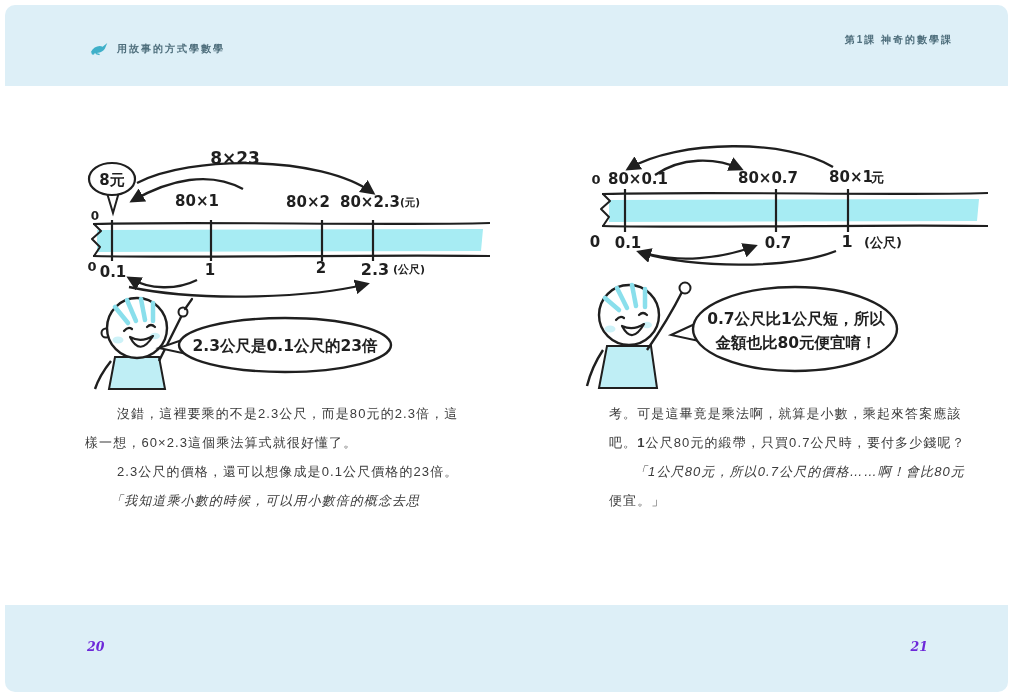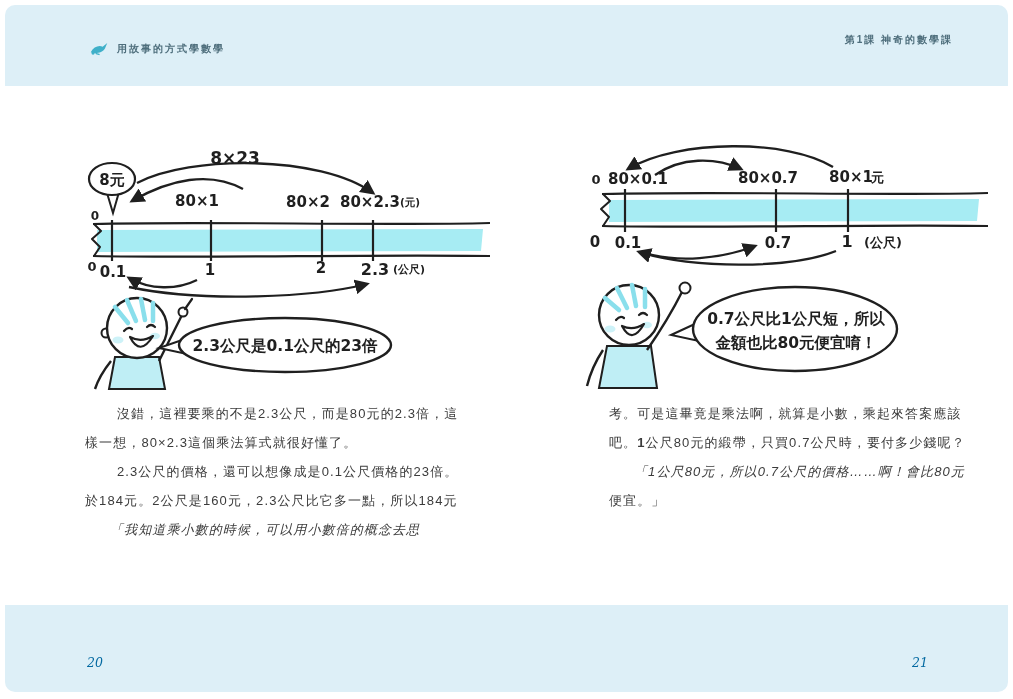--- a/index.html
+++ b/index.html
@@ -12,22 +12,22 @@
   .top-band{top:5px;height:81px;border-radius:10px 10px 0 0;}
   .bottom-band{top:605px;bottom:7px;border-radius:0 0 10px 10px;}
   .hleft{position:absolute;left:83px;top:36px;display:flex;align-items:center;gap:7px;}
   .logo{width:22px;height:15px;}
   .htext{
     font-size:10px;letter-spacing:2px;color:#4e6e7c;font-weight:700;
     font-family:"Liberation Sans", sans-serif;
   }
   .hright{position:absolute;right:55px;top:28px;}
   .pageno{
-    position:absolute;top:50px;font-size:12.5px;font-style:italic;font-weight:400;
-    color:#0369a1;font-family:"DejaVu Serif", serif;
+    position:absolute;top:34px;font-size:12.5px;font-style:italic;font-weight:700;
+    color:#6d28d9;font-family:"DejaVu Serif", serif;
   }
   .pn-left{left:82px;}
   .pn-right{right:80px;}
   .diagram{position:absolute;width:405px;height:252px;}
   .d-left{left:85px;top:143px;}
   .d-right{left:583px;top:143px;}
   .hand{font-family:"DejaVu Sans", sans-serif;font-weight:700;fill:#1f1f1f;}
   .textblock{position:absolute;width:406px;color:#3b3b3b;}
   .tb-left{left:85px;top:399px;}
   .tb-right{left:581px;top:399px;margin-left:28px;}
@@ -179,23 +179,22 @@
   </g>
 
   <path d="M114,180 L88,192 L116,198 Z" fill="#ffffff" stroke="#1f1f1f" stroke-width="2"></path>
   <ellipse cx="212" cy="186" rx="102" ry="42" fill="#ffffff" stroke="#1f1f1f" stroke-width="2.4"></ellipse>
   <text class="hand" x="213" y="181" font-size="15.5" text-anchor="middle">0.7公尺比1公尺短，所以</text>
   <text class="hand" x="213" y="205" font-size="15.5" text-anchor="middle">金額也比80元便宜唷！</text>
 </svg>
 
 <div class="textblock tb-left">
   <div class="tline indent">沒錯，這裡要乘的不是2.3公尺，而是80元的2.3倍，這</div>
-  <div class="tline">樣一想，80×2.3這個乘法算式就很好懂了。</div>
+  <div class="tline">樣一想，60×2.3這個乘法算式就很好懂了。</div>
   <div class="tline indent">2.3公尺的價格，還可以想像成是0.1公尺價格的23倍。</div>
-  <div class="tline">於184元。2公尺是160元，2.3公尺比它多一點，所以184元</div>
   <div class="tline indent-q">「我知道乘小數的時候，可以用小數倍的概念去思</div>
 </div>
 
 <div class="textblock tb-right">
   <div class="tline">考。可是這畢竟是乘法啊，就算是小數，乘起來答案應該</div>
   <div class="tline">
     <span>吧。</span><span class="bnum">1</span><span>公尺80元的緞帶，只買0.7公尺時，要付多少錢呢？</span>
   </div>
   <div class="tline indent-q">「1公尺80元，所以0.7公尺的價格……啊！會比80元</div>
   <div class="tline">便宜。」</div>

